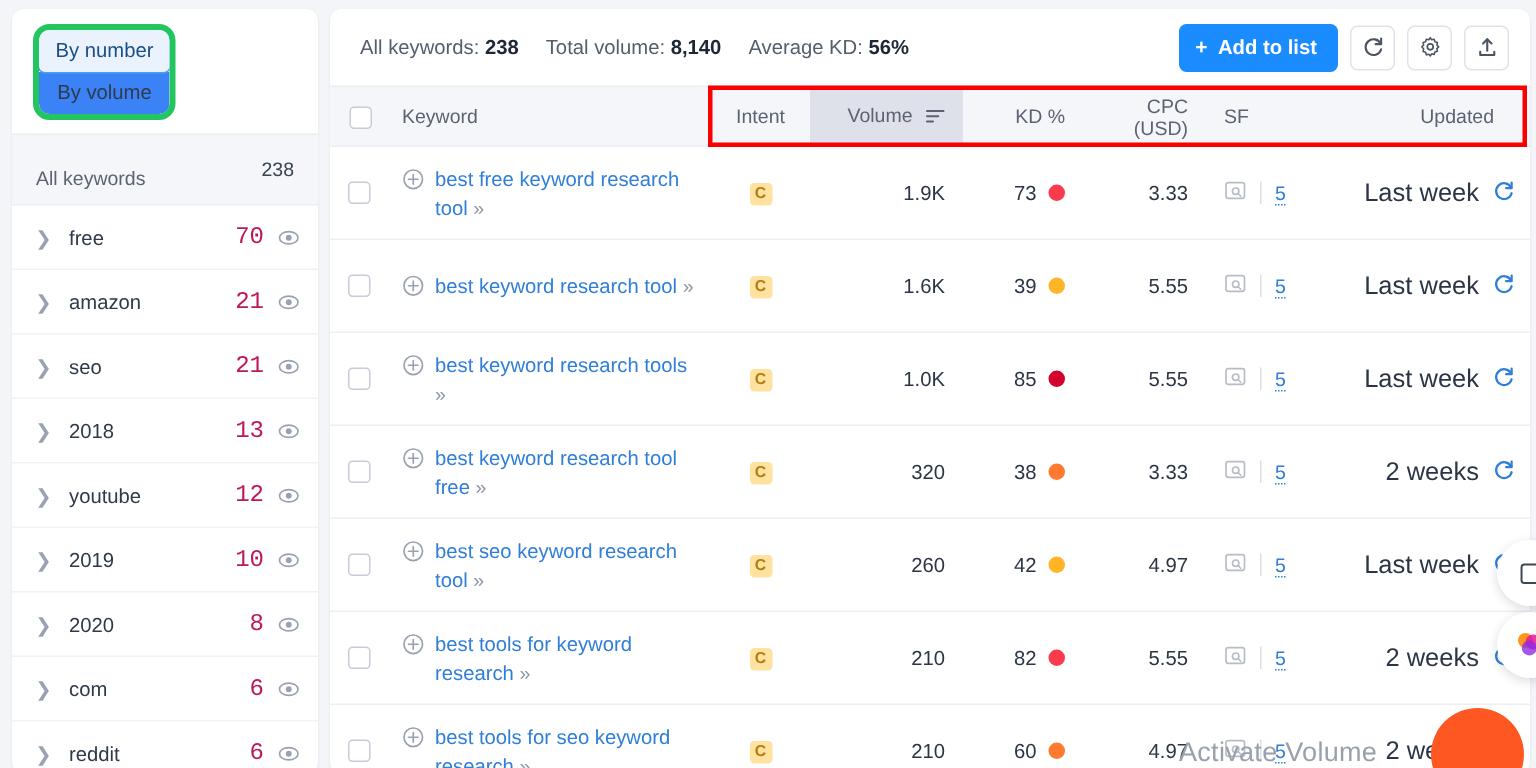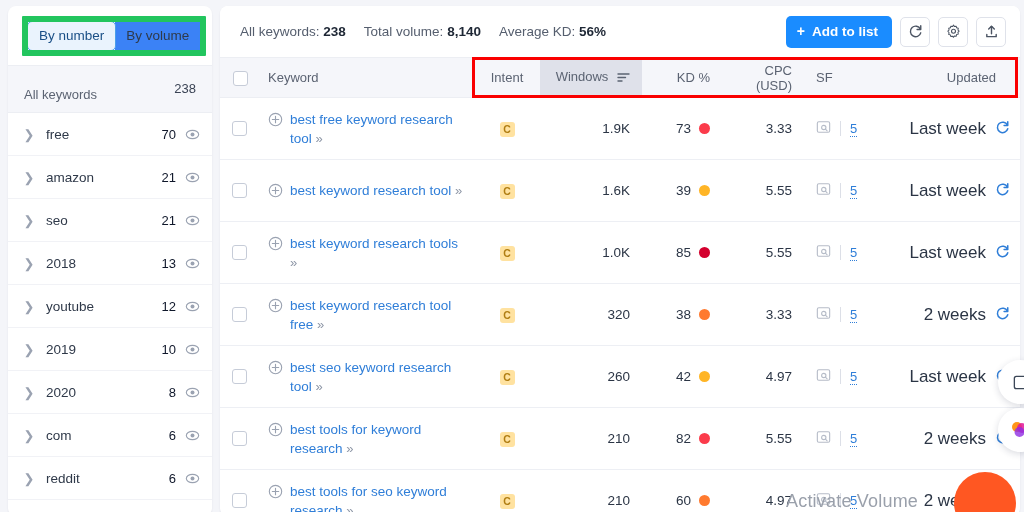--- a/index.html
+++ b/index.html
@@ -16,24 +16,25 @@
     position: absolute; left: 8px; top: 6px;
     width: 204px; height: 510px;
     background: #ffffff;
     border-radius: 8px;
     box-shadow: 0 1px 2px rgba(20,30,60,.08);
     overflow: hidden;
   }
   .toggle-wrap { padding: 10px 12px 9px 14px; }
   .toggle {
     display: inline-flex;
-    border: 6px solid #22c55e;
-    border-radius: 1px;
+    border: 4px solid #22c55e;
+    border-radius: 11px;
     overflow: hidden;
     background: #fff;
+    flex-direction: column;
   }
   .toggle-btn {
     font-size: 13.5px; color: #2f3a4a;
     padding: 6px 11px 7px;
     background: #3b82f6;
     border: none; cursor: pointer;
     font-family: "Liberation Sans", sans-serif;
     white-space: nowrap;
   }
   .toggle-btn.active {
@@ -60,21 +61,21 @@
     padding: 0 12px 0 14px;
     border-bottom: 1px solid #f1f2f6;
     cursor: pointer;
   }
   .chev {
     width: 14px; flex: 0 0 14px;
     color: #9aa2b1; font-size: 13px; line-height: 1;
     display: flex; align-items: center; justify-content: center;
   }
   .sb-label { flex: 1; font-size: 13.5px; color: #2f3949; padding-left: 10px; }
-  .sb-count { font-size: 13px; color: #0f172a; padding-right: 9px; }
+  .sb-count { font-size: 16px; color: #be185d; padding-right: 9px; font-family: Liberation Mono, monospace; }
   .eye { width: 15px; height: 15px; flex: 0 0 15px; display:block; }
 
   
   .main {
     position: absolute; left: 220px; top: 6px;
     width: 800px; height: 510px;
     background: #ffffff;
     border-radius: 8px;
     box-shadow: 0 1px 2px rgba(20,30,60,.08);
     overflow: hidden;
@@ -387,21 +388,21 @@
           <col style="width:144px">
       </colgroup>
       <thead>
         <tr>
           <th>
             <span class="cb"></span>
           </th>
           <th class="th-kw">Keyword</th>
           <th class="th-intent">Intent</th>
           <th class="th-volume">
-            <span>Windows</span>
+            <span>Volume</span>
             <span class="sort-ico">
               <svg width="13" height="11" viewBox="0 0 13 11">
                 <path d="M1 2h11M1 5.5h7.5M1 9h4" stroke="#5b6372" stroke-width="1.4" stroke-linecap="round" fill="none"></path>
               </svg>
             </span>
           </th>
           <th>KD %</th>
           <th>CPC (USD)</th>
           <th class="th-sf">SF</th>
           <th class="th-upd">Updated</th>

